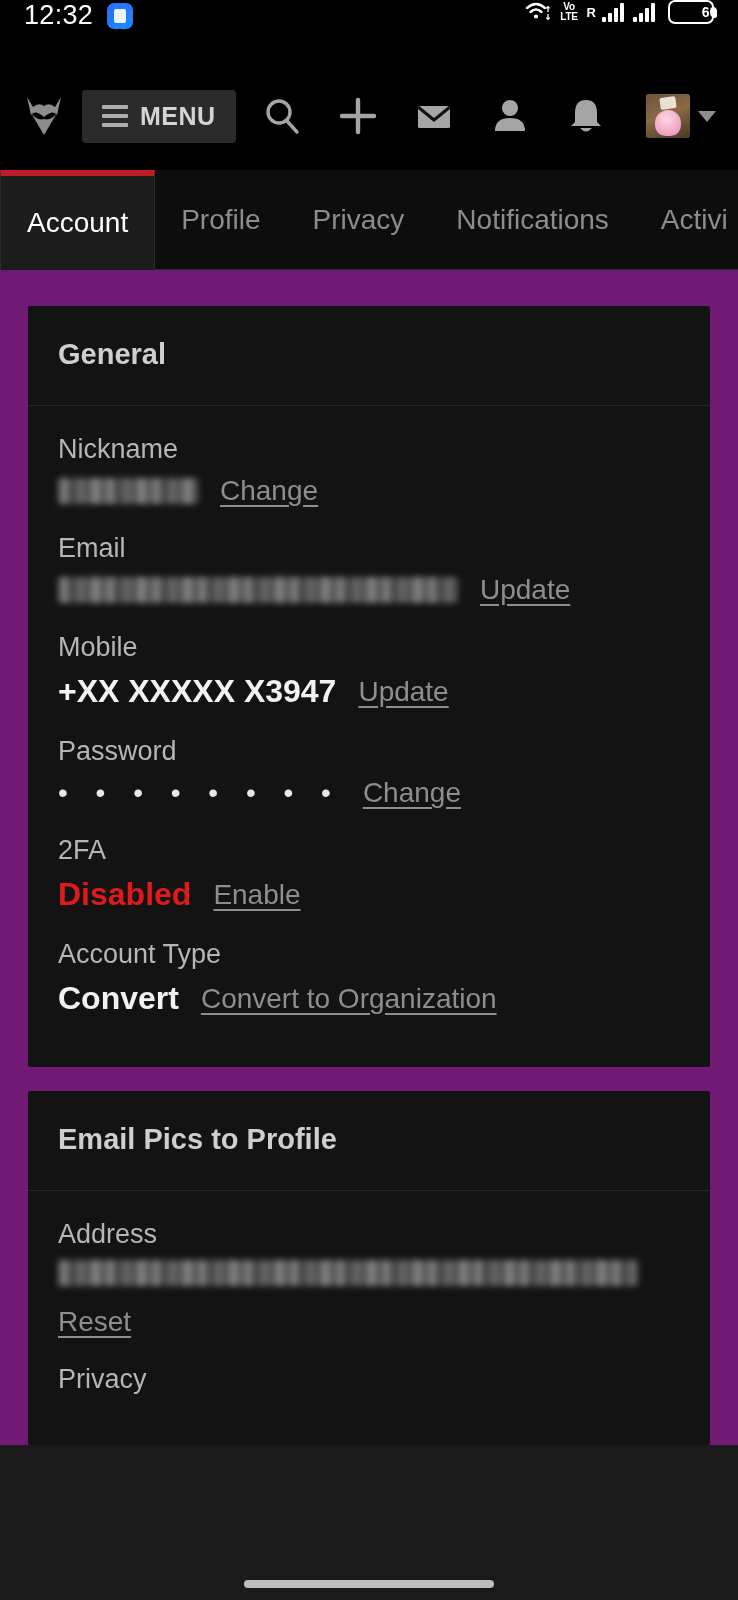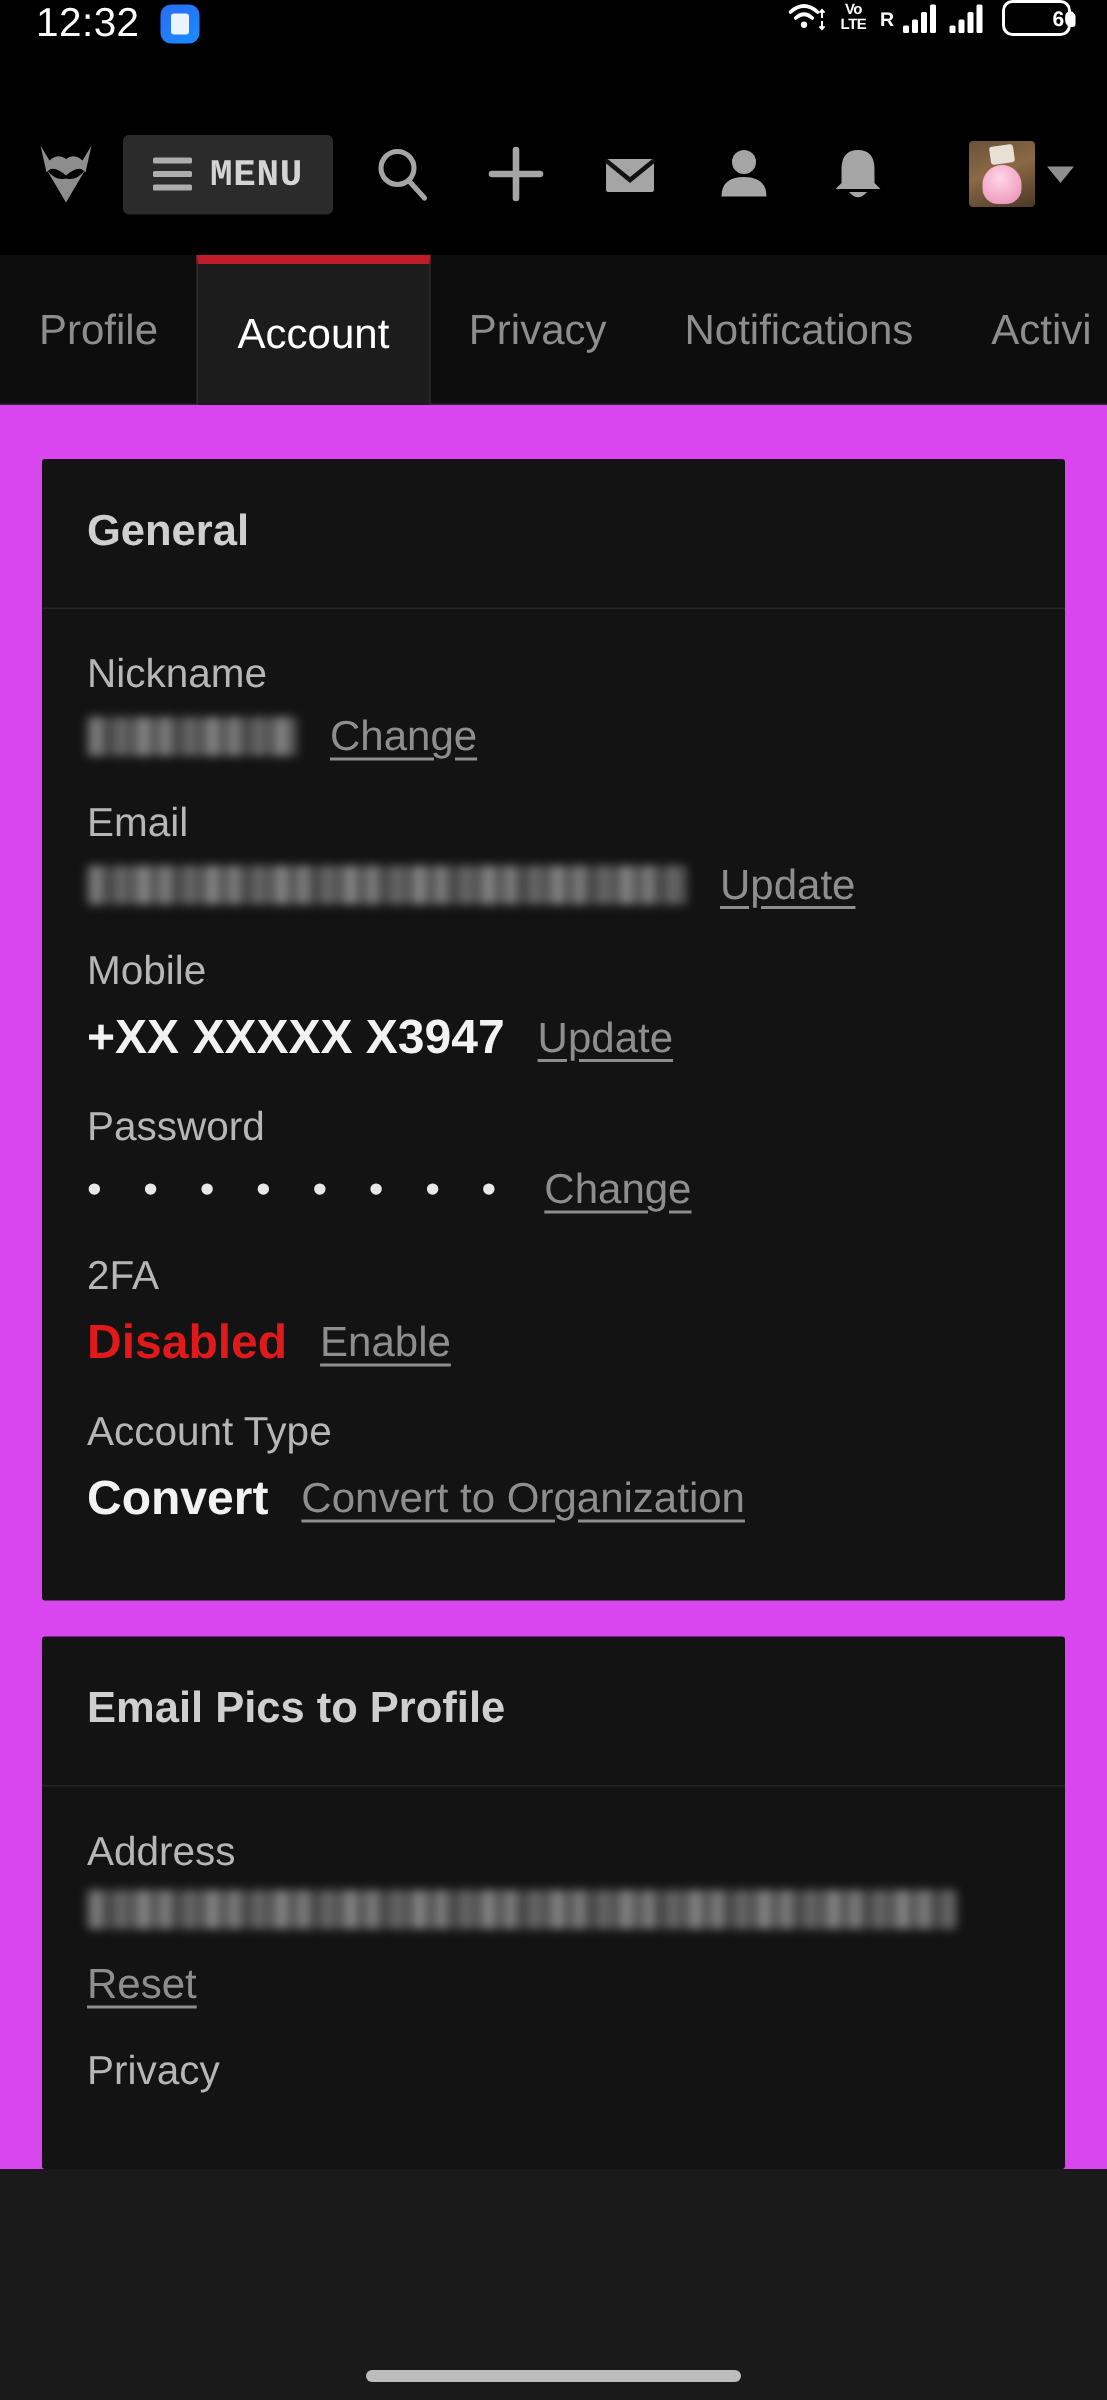--- a/index.html
+++ b/index.html
@@ -46,21 +46,21 @@
   }
   .battery:after {
     content:""; position:absolute; right:-5px; top:7px; width:3px; height:9px;
     background:#fff; border-radius:0 2px 2px 0;
   }
   .battery span { font-size:14px; font-weight:600; line-height:1;margin-left:37px; }
 
   
   .topnav {
     height:108px; background:#000; display:flex; align-items:center;
-    padding:0 18px; gap:4px;font-family:Liberation Mono, monospace;
+    padding:0 18px; gap:4px;
   }
   .logo { width:52px; height:52px; display:flex; align-items:center; justify-content:center; }
   .menu-btn {
     display:flex; align-items:center; gap:12px; background:#2b2b2b;
     border-radius:4px; padding:12px 20px; margin-left:8px; margin-right:6px;
   }
   .burger { display:flex; flex-direction:column; gap:5px; }
   .burger i { display:block; width:26px; height:4px; background:#adadad; border-radius:1px; }
   .menu-btn span { color:#d4d4d4; font-size:25px; font-weight:700; letter-spacing:0.5px; }
   .navicon {
@@ -90,21 +90,21 @@
     display:flex; align-items:center; padding:0 26px;
     color:#8d8d8d; font-size:28px; white-space:nowrap;
   }
   .tab.active {
     color:#fff; background:#1c1c1c; border-top:6px solid #c01c28;
     border-left:1px solid #2c2c2c; border-right:1px solid #2c2c2c;
     position:relative; z-index:2;
   }
 
   
-  .content { padding:36px 28px 0 28px; background:#d946ef; }
+  .content { padding:36px 28px 0 28px; background:#701a75; }
   .card { background:#131313; border-radius:2px; margin-bottom:24px; }
   .card-head { padding:32px 30px 34px 30px; border-bottom:1px solid #262626; }
   .card-head h2 { color:#cfcfcf; font-size:29px; font-weight:700; }
   .card-body { padding:28px 30px 34px 30px; }
 
   .field { margin-bottom:26px; }
   .field:last-child { margin-bottom:16px; }
   .field-label { color:#b6b6b6; font-size:27px; margin-bottom:10px; }
   .field-row { display:flex; align-items:center; gap:22px; flex-wrap:wrap; }
   .value { color:#f2f2f2; font-size:32px; }
@@ -235,22 +235,22 @@
       <div class="avatar">
         <div class="a1"></div>
           <div class="a3"></div>
           <div class="a2"></div>
       </div>
       <div class="caret-down"></div>
     </div>
   </div>
 
   <div class="tabs">
+    <div class="tab active">Account</div>
     <div class="tab">Profile</div>
-    <div class="tab active">Account</div>
     <div class="tab">Privacy</div>
     <div class="tab">Notifications</div>
     <div class="tab">Activi</div>
   </div>
 
   <div class="content">
 
     <div class="card">
       <div class="card-head">
         <h2>General</h2>

